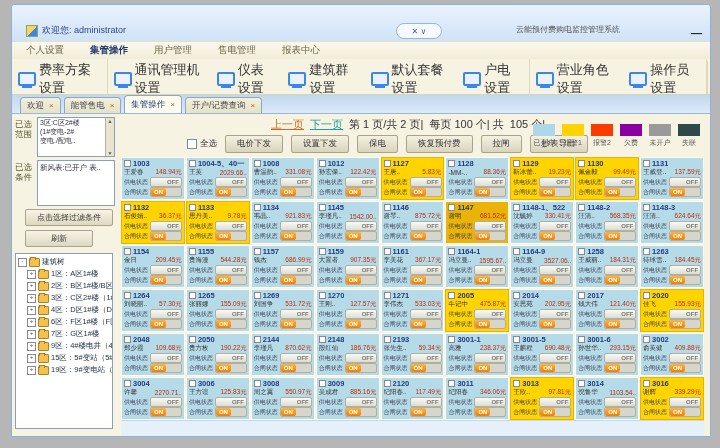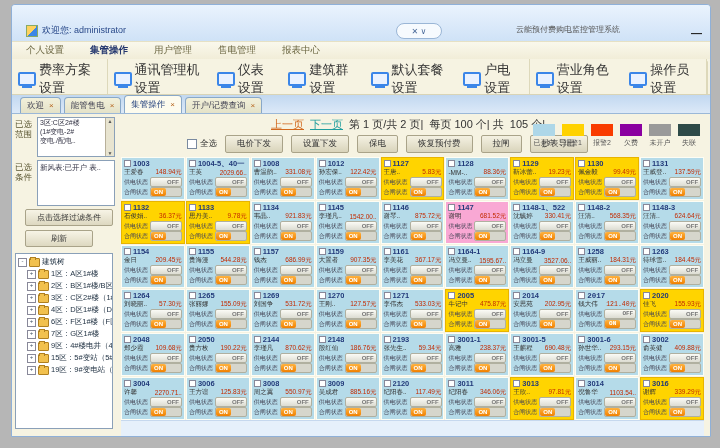--- a/index.html
+++ b/index.html
@@ -609,21 +609,21 @@
                 <span class="tgtxt">OFF</span>
               </span>
             </div>
             <div class="strow">
               <span class="stlabel">合闸状态</span>
               <span class="tg on">
                 <span class="tgtxt">ON</span>
               </span>
             </div>
           </div>
-          <div class="card open" style="background: #f9a8d4;">
+          <div class="card open" style="background: #eab308;">
             <div class="card-head">
               <span class="cb"></span>
               <span class="room">1147</span>
             </div>
             <div class="nameline">
               <span class="cname">谢明</span>
               <span class="cbal">681.52元</span>
             </div>
             <div class="strow">
               <span class="stlabel">供电状态</span>
@@ -1049,21 +1049,21 @@
                 <span class="tgtxt">OFF</span>
               </span>
             </div>
             <div class="strow">
               <span class="stlabel">合闸状态</span>
               <span class="tg on">
                 <span class="tgtxt">ON</span>
               </span>
             </div>
           </div>
-          <div class="card open" style="background: rgb(181, 219, 233); font-family: Liberation Mono, monospace;">
+          <div class="card open" style="background: rgb(181, 219, 233);">
             <div class="card-head">
               <span class="cb"></span>
               <span class="room">2017</span>
             </div>
             <div class="nameline">
               <span class="cname">钱大伟</span>
               <span class="cbal">121.40元</span>
             </div>
             <div class="strow">
               <span class="stlabel">供电状态</span>

